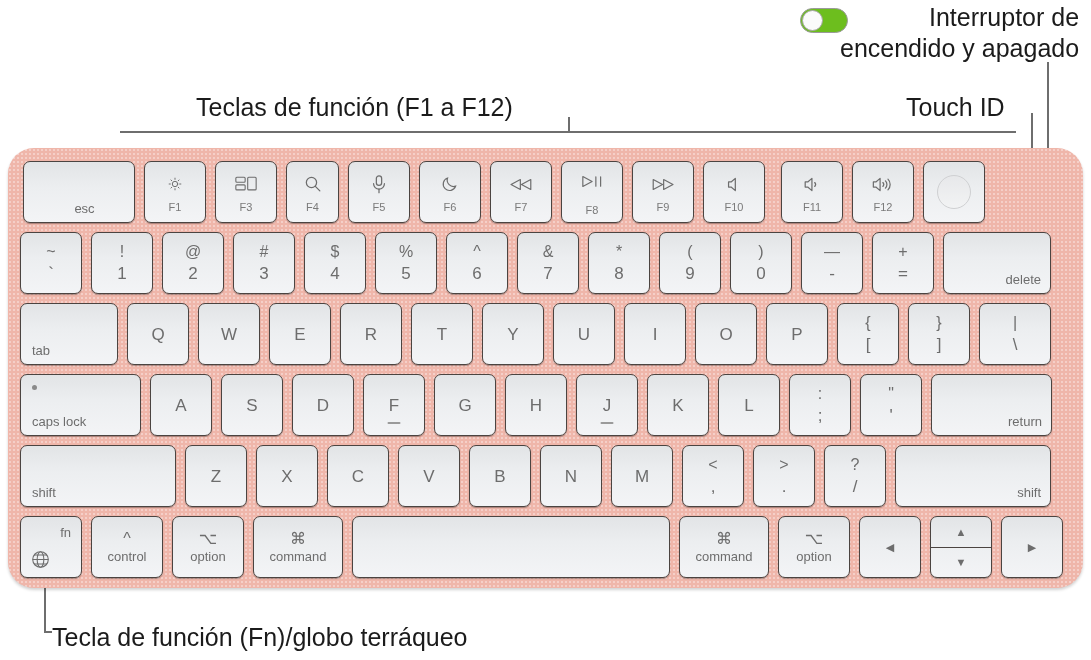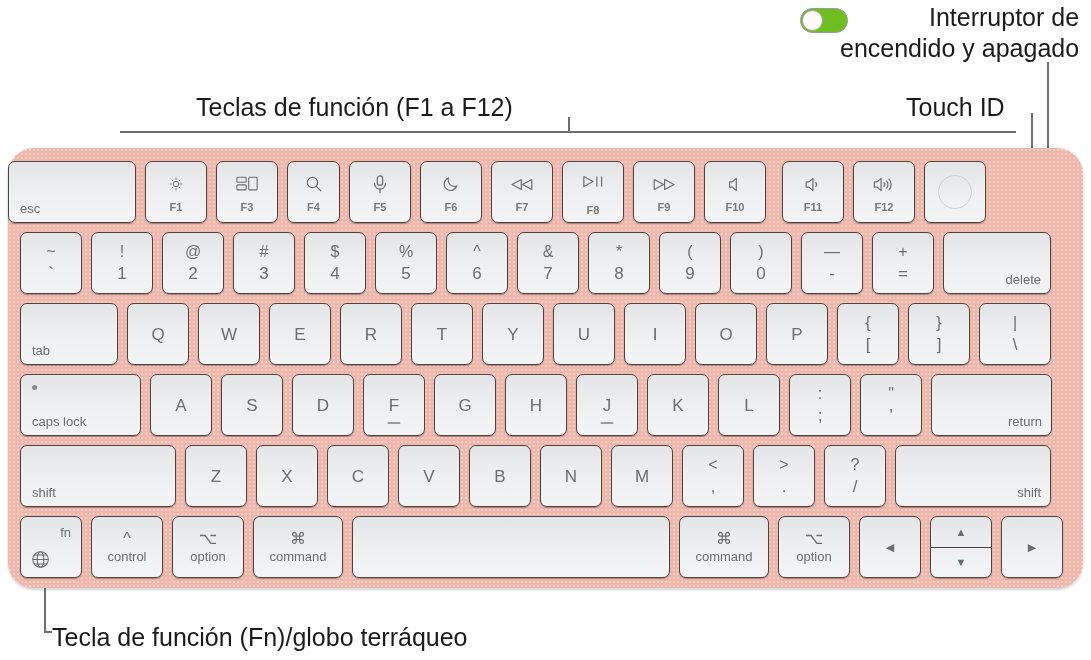--- a/index.html
+++ b/index.html
@@ -66,21 +66,21 @@
   .key.dual{flex-direction:column;justify-content:center;gap:5px;}
   .key.dual .top{font-size:16px;line-height:1;}
   .key.dual .bot{font-size:17px;line-height:1;}
   
   .key.br{justify-content:flex-end;align-items:flex-end;padding:0 9px 7px 0;font-size:13px;}
   
   .key.bl{justify-content:flex-start;align-items:flex-end;padding:0 0 7px 11px;font-size:13px;}
   
   .key.fnkey{flex-direction:column;justify-content:center;padding-top:3px;}
   .key.fnkey .ico{height:20px;display:flex;align-items:center;justify-content:center;}
-  .key.fnkey .flabel{font-size:11px;margin-top:7px;color:#7a7a7a;font-weight:bold;}
+  .key.fnkey .flabel{font-size:11px;margin-top:7px;color:#7a7a7a;}
   
   .key.mod{flex-direction:column;justify-content:center;gap:3px;}
   .key.mod .sym{font-size:16px;line-height:1;}
   .key.mod .word{font-size:13px;line-height:1;}
   
   .led{position:absolute;left:11px;top:10px;width:5px;height:5px;border-radius:50%;background:#8a8a8a;}
   
   .bump{position:absolute;left:50%;transform:translateX(-50%);bottom:11px;width:13px;height:2px;background:#9a9a9a;border-radius:1px;}
   
   .key.touchid{align-items:center;justify-content:center;}
@@ -115,21 +115,21 @@
 <div class="lead" id="lead-touchid"></div>
 <div class="lead" id="brack-top"></div>
 <div class="lead" id="brack-tick"></div>
 <div class="lead" id="brack-right"></div>
 <div class="lead" id="lead-globe-v"></div>
 <div class="lead" id="lead-globe-h"></div>
 
 <div id="keyboard">
 
   <div class="row" id="row-function" style="top:13px;">
-    <div class="key bl" style="width:128px;height:62px;margin-left:0;">
+    <div class="key bl" style="width:112px;height:62px;margin-left:15px;justify-content:center;">
       <span class="glyph">esc</span>
     </div>
 
     <div class="key fnkey" style="width:62px;height:62px;margin-left:9px;">
       <span class="ico">
         <svg width="18" height="18" viewBox="0 0 24 24" fill="none" stroke="#6d6d6d" stroke-width="1.3" stroke-linecap="round">
           <circle cx="12" cy="12" r="3.6"></circle>
           <path d="M12 4.2v1.6M12 18.2v1.6M4.2 12h1.6M18.2 12h1.6M6.6 6.6l1.1 1.1M16.3 16.3l1.1 1.1M17.4 6.6l-1.1 1.1M7.7 16.3l-1.1 1.1"></path>
         </svg>
       </span>

